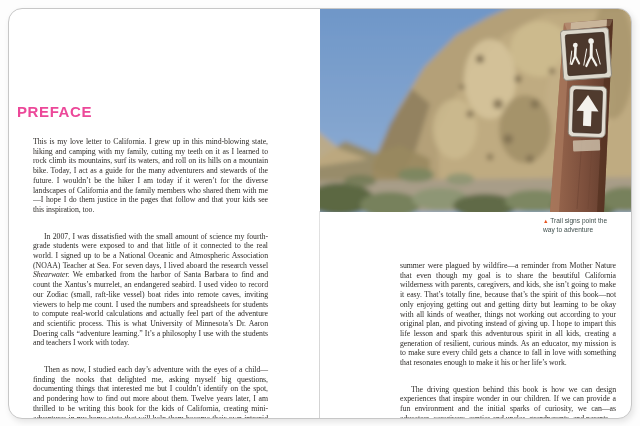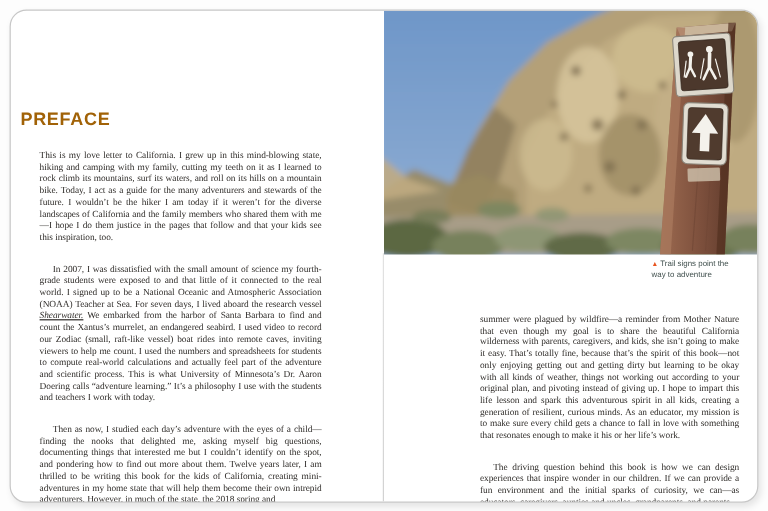--- a/index.html
+++ b/index.html
@@ -16,37 +16,37 @@
     border-radius:14px;
     overflow:hidden;
     box-shadow:2px 3px 6px rgba(0,0,0,0.10);
   }
 
   
   .left-col {
     position:absolute; left:7px; top:78px; width:269px;
   }
   .preface {
-    margin:4px 0 11px 1px;
+    margin:16px 0 11px 1px;
     font-family:"Liberation Sans", sans-serif;
     font-weight:bold;
     font-size:15px;
     letter-spacing:0.6px;
-    color:#a16207;
+    color:#ec4899;
   }
   p.body {
     margin:17px;
     font-size:7.8px;
     line-height:9.7px;
     letter-spacing:-0.05px;
     text-align:justify;
     color:#2e2b28;
   }
   p.indent { text-indent:11px; }
-  .vessel { font-style:italic;text-decoration:underline; }
+  .vessel { font-style:italic; }
 
   
   .photo {
     position:absolute; left:311px; top:0; width:311px; height:203px;
   }
   .photo svg { display:block; width:100%; height:100%; }
 
   .caption {
     position:absolute; left:534px; top:208px; width:76px;
     font-family:"Liberation Sans", sans-serif;

